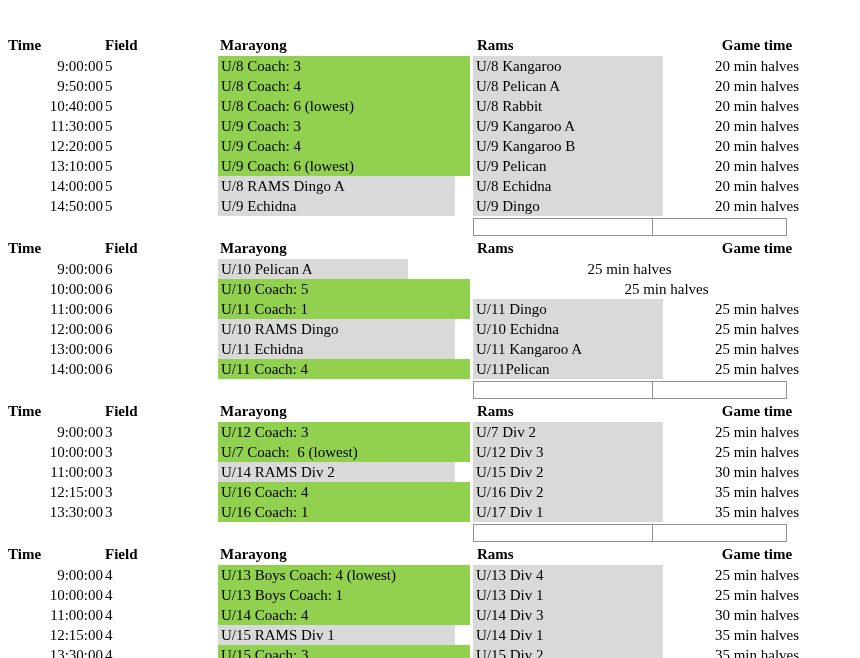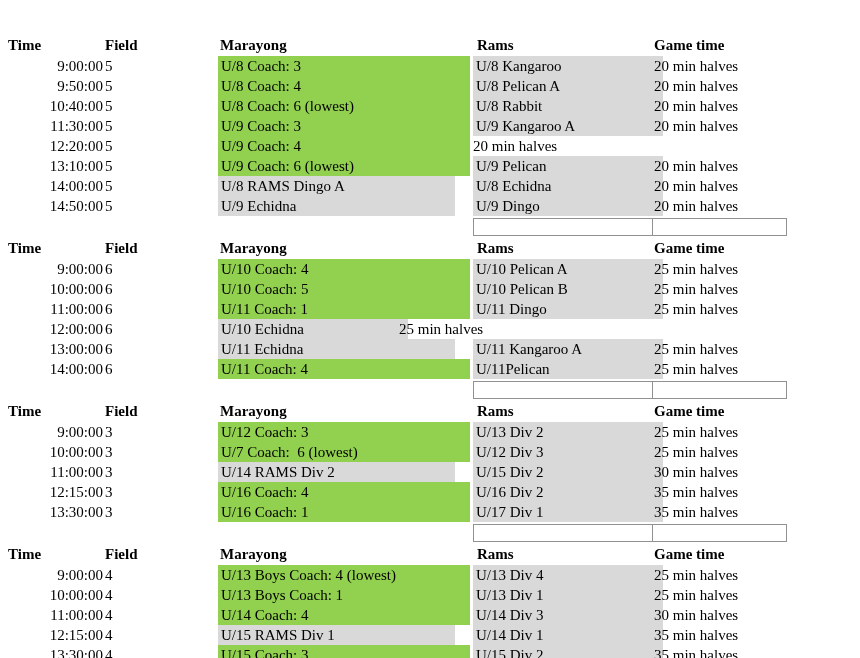--- a/index.html
+++ b/index.html
@@ -52,21 +52,21 @@
     flex: none;
   }
   .c-away {
     width: 181px;
     flex: none;
   }
   .header-row .c-home { padding-left: 2px; box-sizing: border-box; }
   .header-row .c-away { padding-left: 4px; box-sizing: border-box; }
   .c-gt {
     flex: 1;
-    text-align: left;
+    text-align: center;
   }
   .fill {
     display: block;
     height: 20px;
     line-height: 20px;
     padding-left: 3px;
     box-sizing: border-box;
     white-space: pre;
     overflow: hidden;
   }
@@ -149,20 +149,23 @@
         </div>
     <div class="c-gt">20 min halves</div>
   </div>
 
   <div class="row">
     <div class="c-time">12:20:00</div>
     <div class="c-field">5</div>
     <div class="c-home">
           <span class="fill bg-green w-wide">U/9 Coach: 4</span>
         </div>
+    <div class="c-away">
+          <span class="fill bg-gray w-away">U/9 Kangaroo B</span>
+        </div>
     <div class="c-gt">20 min halves</div>
   </div>
 
   <div class="row">
     <div class="c-time">13:10:00</div>
     <div class="c-field">5</div>
     <div class="c-home">
           <span class="fill bg-green w-wide">U/9 Coach: 6 (lowest)</span>
         </div>
     <div class="c-away">
@@ -205,56 +208,53 @@
       <div class="c-time">Time</div>
       <div class="c-field">Field</div>
       <div class="c-home">Marayong</div>
       <div class="c-away">Rams</div>
       <div class="c-gt">Game time</div>
     </div>
 
   <div class="row">
     <div class="c-time">9:00:00</div>
     <div class="c-field">6</div>
-    <div class="c-home">
-          <span class="fill bg-green w-wide">U/10 Coach: 4</span>
-        </div>
     <div class="c-away">
           <span class="fill bg-gray w-away">U/10 Pelican A</span>
         </div>
     <div class="c-gt">25 min halves</div>
   </div>
 
   <div class="row">
     <div class="c-time">10:00:00</div>
     <div class="c-field">6</div>
     <div class="c-home">
           <span class="fill bg-green w-wide">U/10 Coach: 5</span>
         </div>
-    <div class="c-away">
-          <span class="fill bg-gray w-away">U/10 Pelican B</span>
-        </div>
     <div class="c-gt">25 min halves</div>
   </div>
 
   <div class="row">
     <div class="c-time">11:00:00</div>
     <div class="c-field">6</div>
     <div class="c-home">
           <span class="fill bg-green w-wide">U/11 Coach: 1</span>
         </div>
     <div class="c-away">
           <span class="fill bg-gray w-away">U/11 Dingo</span>
         </div>
     <div class="c-gt">25 min halves</div>
   </div>
 
   <div class="row">
     <div class="c-time">12:00:00</div>
     <div class="c-field">6</div>
+    <div class="c-home">
+          <span class="fill bg-gray w-narrow">U/10 RAMS Dingo</span>
+        </div>
     <div class="c-away">
           <span class="fill bg-gray w-away">U/10 Echidna</span>
         </div>
     <div class="c-gt">25 min halves</div>
   </div>
 
   <div class="row">
     <div class="c-time">13:00:00</div>
     <div class="c-field">6</div>
     <div class="c-home">
@@ -292,21 +292,21 @@
       <div class="c-gt">Game time</div>
     </div>
 
   <div class="row">
     <div class="c-time">9:00:00</div>
     <div class="c-field">3</div>
     <div class="c-home">
           <span class="fill bg-green w-wide">U/12 Coach: 3</span>
         </div>
     <div class="c-away">
-          <span class="fill bg-gray w-away">U/13 Div 2</span>
+          <span class="fill bg-gray w-away">U/7 Div 2</span>
         </div>
     <div class="c-gt">25 min halves</div>
   </div>
 
   <div class="row">
     <div class="c-time">10:00:00</div>
     <div class="c-field">3</div>
     <div class="c-home">
           <span class="fill bg-green w-wide">U/7 Coach:  6 (lowest)</span>
         </div>

